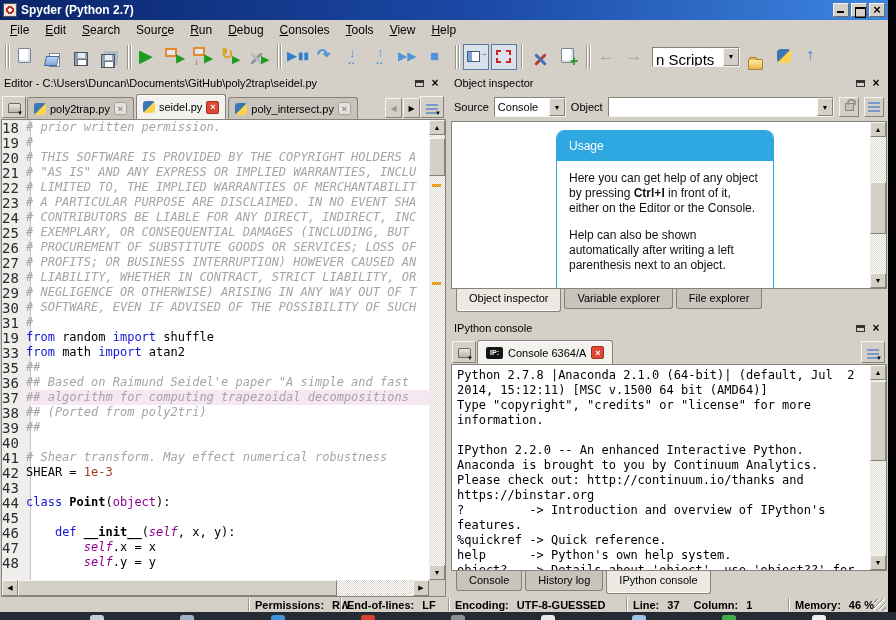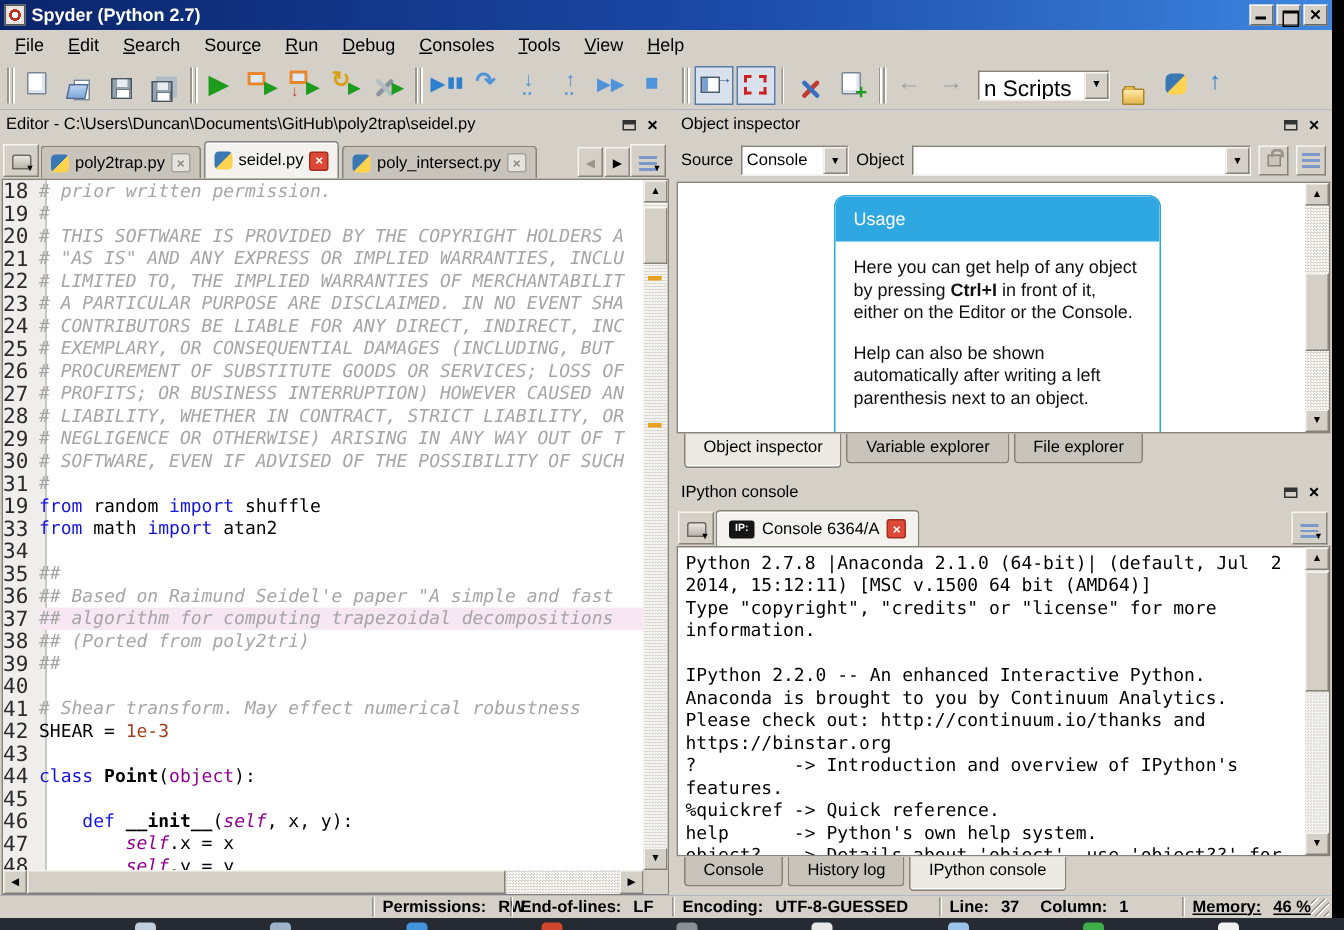--- a/index.html
+++ b/index.html
@@ -196,21 +196,21 @@
   .con-lines{flex:1;overflow:hidden;padding:3px 0 0 5px;
     font-family:"DejaVu Sans Mono",monospace;font-size:12px;}
   .con-line{height:15px;line-height:15px;white-space:pre;color:#000;}
   
   .statusbar{height:15px;flex:none;background:#d4d0c8;display:flex;align-items:center;
     font-size:11px;font-weight:bold;position:relative;padding-right:16px;}
   .sb-spacer{width:248px;flex:none;}
   .sb-sec{display:flex;gap:14px;padding:0 6px;border-left:1px solid #9a968e;
     box-shadow:inset 1px 0 0 #fff;height:13px;align-items:center;flex:none;white-space:nowrap;}
   .sb-sec-0{width:92px;} .sb-sec-1{width:108px;} .sb-sec-2{width:178px;} .sb-sec-3{width:162px;}
-  .sb-sec-4{flex:1;text-decoration:underline;}
+  .sb-sec-4{flex:1;}
   .sb-item{display:flex;gap:8px;text-align:right;}
   .statusbar::after{content:"";position:absolute;right:2px;bottom:1px;width:12px;height:12px;
     background:repeating-linear-gradient(135deg,transparent 0 2px,#9a968e 2px 3px,#fff 3px 4px);}
   
   .taskbar{height:8px;background:#252a33;display:flex;align-items:flex-end;
     justify-content:space-between;padding:0 70px 0 90px;}
   .tk-sliver{width:14px;height:5px;border-radius:3px 3px 0 0;}
 </style>
 </head>
 <body>
@@ -435,24 +435,20 @@
                 <span class="ln">31</span>
                 <span class="ct"><span class="tk-com">#</span></span>
               </div>
               <div class="cl">
                 <span class="ln">19</span>
                 <span class="ct"><span class="tk-kw">from</span><span class="tk-pl"> random </span><span class="tk-kw">import</span><span class="tk-pl"> shuffle</span></span>
               </div>
               <div class="cl">
                 <span class="ln">33</span>
                 <span class="ct"><span class="tk-kw">from</span><span class="tk-pl"> math </span><span class="tk-kw">import</span><span class="tk-pl"> atan2</span></span>
-              </div>
-              <div class="cl">
-                <span class="ln">34</span>
-                <span class="ct"></span>
               </div>
               <div class="cl">
                 <span class="ln">35</span>
                 <span class="ct"><span class="tk-com">##</span></span>
               </div>
               <div class="cl">
                 <span class="ln">36</span>
                 <span class="ct"><span class="tk-com">## Based on Raimund Seidel'e paper "A simple and fast</span></span>
               </div>
               <div class="cl hl">

